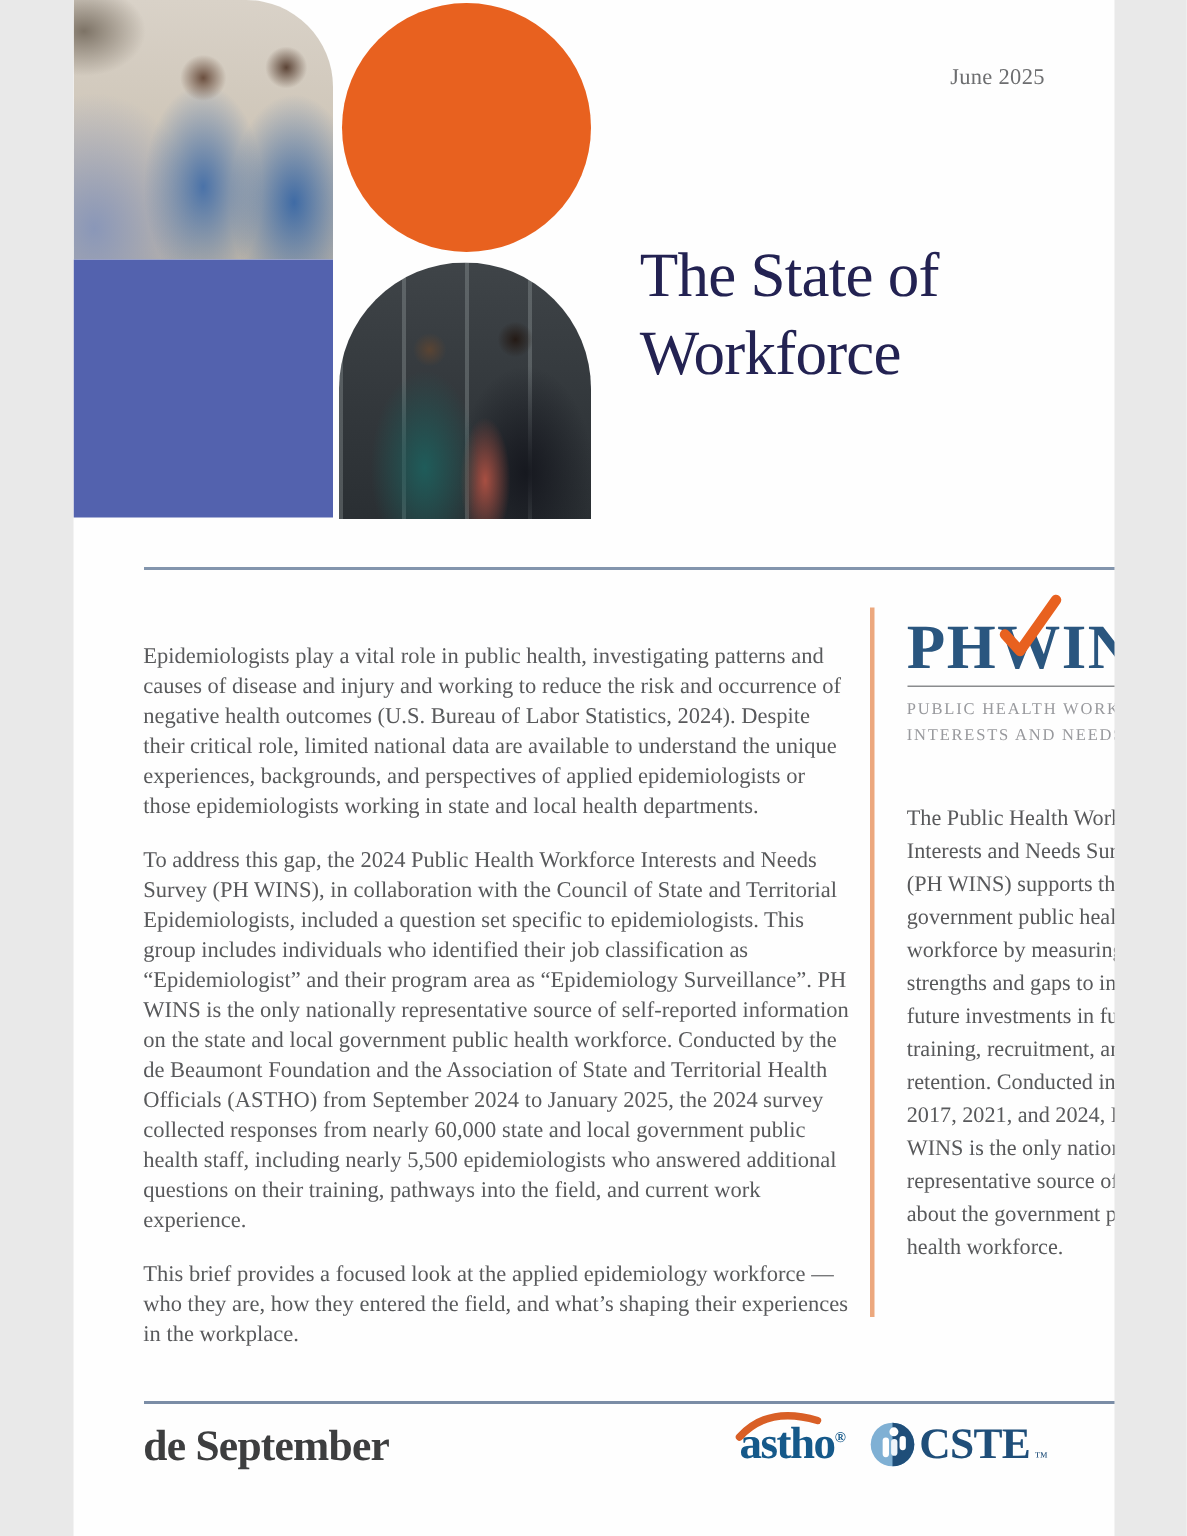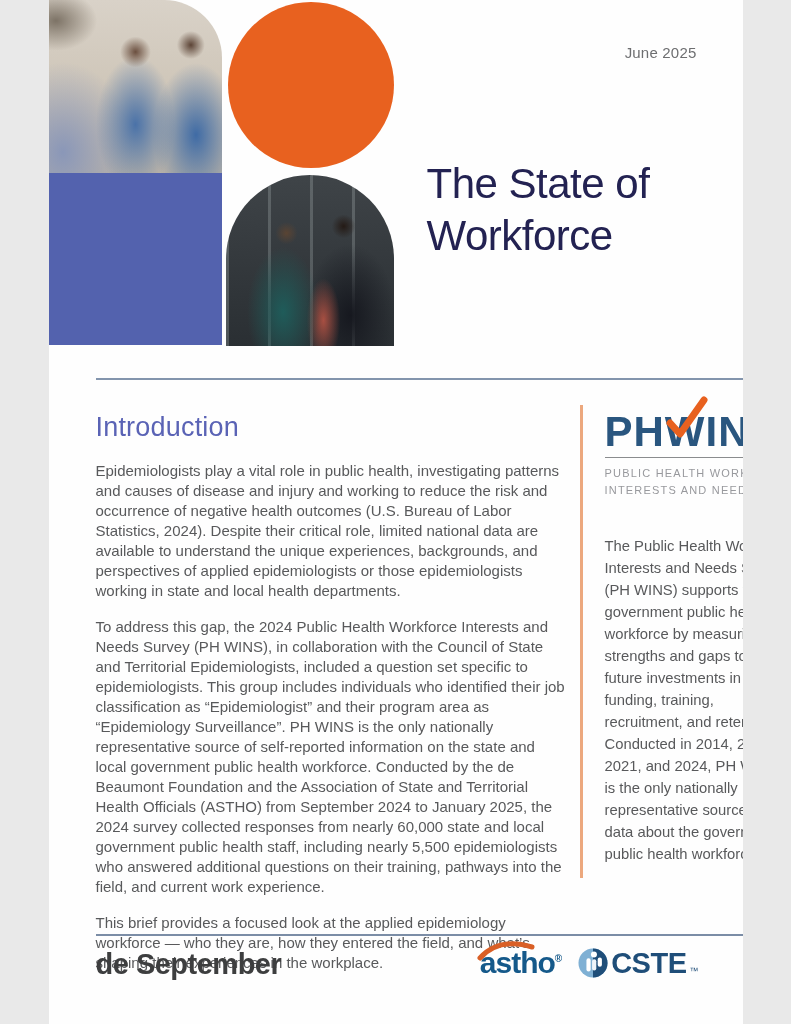--- a/index.html
+++ b/index.html
@@ -1,19 +1,19 @@
 <!DOCTYPE html>
 <html><head>
 <meta charset="utf-8">
 <style>
   html,body{margin:0;padding:0;background:#e9e9e9;}
   .page{
     position:relative;width:694px;height:1024px;margin:0 auto;
     background:#fefefe;overflow:hidden;
-    font-family:Liberation Sans, sans-serif;
+    font-family:Liberation Serif, serif;
   }
   
   .collage{position:absolute;left:0;top:0;width:400px;height:350px;}
   .photo-office{
     position:absolute;left:0;top:0;width:173px;height:173px;
     border-radius:0 58px 0 0;
     background:
       radial-gradient(22px 22px at 50% 30%, #6b4f3f 0%, rgba(107,79,63,0) 70%),
       radial-gradient(20px 20px at 82% 26%, #5c4436 0%, rgba(92,68,54,0) 70%),
       radial-gradient(55px 95px at 50% 72%, #4a72a8 0%, rgba(74,114,168,0) 72%),
@@ -108,21 +108,20 @@
   <div class="date">June 2025</div>
 
   <div class="doc-title">
     <div>The State of</div>
     <div>Workforce</div>
   </div>
 
   <div class="rule rule-top"></div>
 
   <div class="intro">
-    <h2>Introduction</h2>
     <p>Epidemiologists play a vital role in public health, investigating patterns and causes of disease and injury and working to reduce the risk and occurrence of negative health outcomes (U.S. Bureau of Labor Statistics, 2024). Despite their critical role, limited national data are available to understand the unique experiences, backgrounds, and perspectives of applied epidemiologists or those epidemiologists working in state and local health departments.</p>
     <p>To address this gap, the 2024 Public Health Workforce Interests and Needs Survey (PH WINS), in collaboration with the Council of State and Territorial Epidemiologists, included a question set specific to epidemiologists. This group includes individuals who identified their job classification as “Epidemiologist” and their program area as “Epidemiology Surveillance”. PH WINS is the only nationally representative source of self-reported information on the state and local government public health workforce. Conducted by the de Beaumont Foundation and the Association of State and Territorial Health Officials (ASTHO) from September 2024 to January 2025, the 2024 survey collected responses from nearly 60,000 state and local government public health staff, including nearly 5,500 epidemiologists who answered additional questions on their training, pathways into the field, and current work experience.</p>
     <p>This brief provides a focused look at the applied epidemiology workforce — who they are, how they entered the field, and what’s shaping their experiences in the workplace.</p>
   </div>
 
   <div class="sidebar">
     <div class="phwins-logo">
       <span>PH</span>
       <span class="w">
         <span>W</span>

